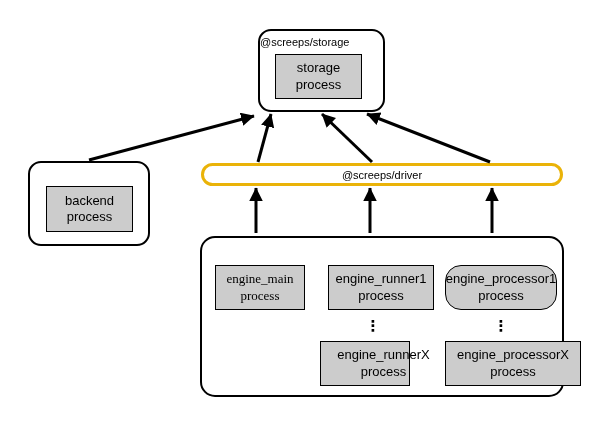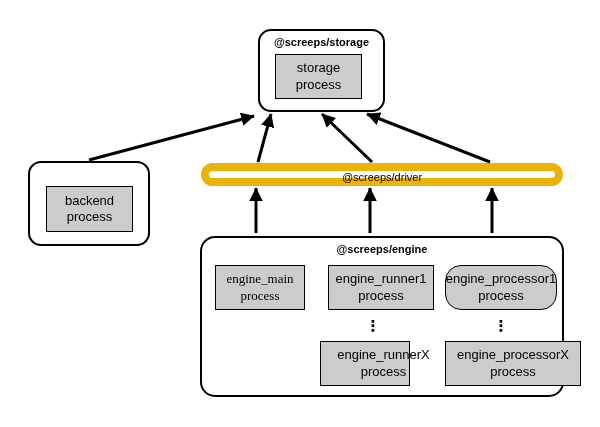--- a/index.html
+++ b/index.html
@@ -17,46 +17,45 @@
     background: #ffffff;
     border: 2px solid #000;
     border-radius: 13px;
     box-sizing: border-box;
   }
   .node-title {
     position: absolute;
     top: 5px;
     left: 0;
     width: 100%;
-    text-align: center;
     font-size: 11px;
     line-height: 13px;
     white-space: nowrap;
-    font-weight: bold;
   }
   .process {
     position: absolute;
     background: #cccccc;
     border: 1.5px solid #000;
     box-sizing: border-box;
     display: flex;
     align-items: center;
     justify-content: center;
     text-align: center;
     font-size: 13px;
     line-height: 1.25;
     white-space: pre-line;
   }
   .pill {
     position: absolute;
     background: #ffffff;
-    border: 8px solid #eab308;
+    border: 3px solid #eab308;
     border-radius: 12px;
     box-sizing: border-box;
     display: flex;
+    align-items: center;
     justify-content: center;
     font-size: 11px;
   }
   .dots {
     position: absolute;
     display: flex;
     align-items: center;
     justify-content: center;
     font-family: "DejaVu Sans", sans-serif;
     font-size: 15px;
@@ -102,21 +101,20 @@
   <div class="node" style="left:28px; top:161px; width:122px; height:85px;">
     <div class="process" style="left:16px; top:23px; width:87px; height:46px;">backend
 process</div>
   </div>
 
   <div class="pill" style="left:201px; top:163px; width:362px; height:23px;">
     <span>@screeps/driver</span>
   </div>
 
   <div class="node" style="left:200px; top:236px; width:364px; height:161px; border-radius:15px;">
-    <div class="node-title">@screeps/engine</div>
 
     <div class="process" style="left:13px; top:27px; width:90px; height:45px;font-family:Liberation Serif, serif;">engine_main
 process</div>
 
     <div class="process" style="left:118px; top:27px; width:106px; height:45px;margin-left:8px;">engine_runner1
 process</div>
 
     <div class="process" style="left:243px; top:27px; width:112px; height:45px;border-radius:16px;">engine_processor1
 process</div>
 

